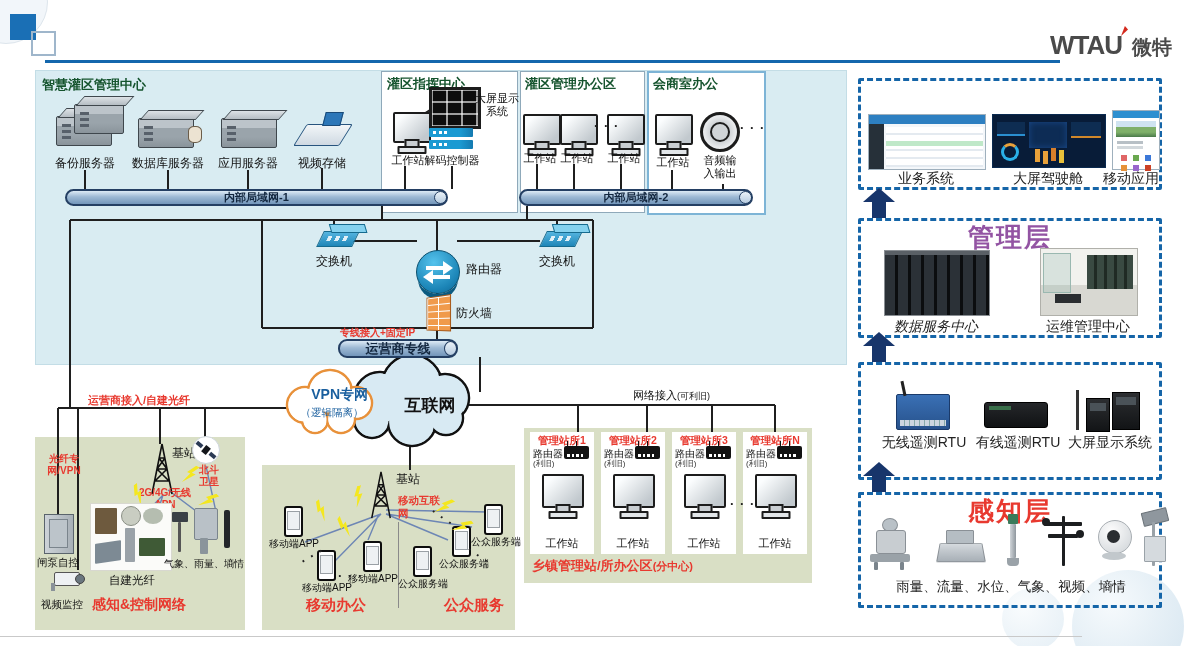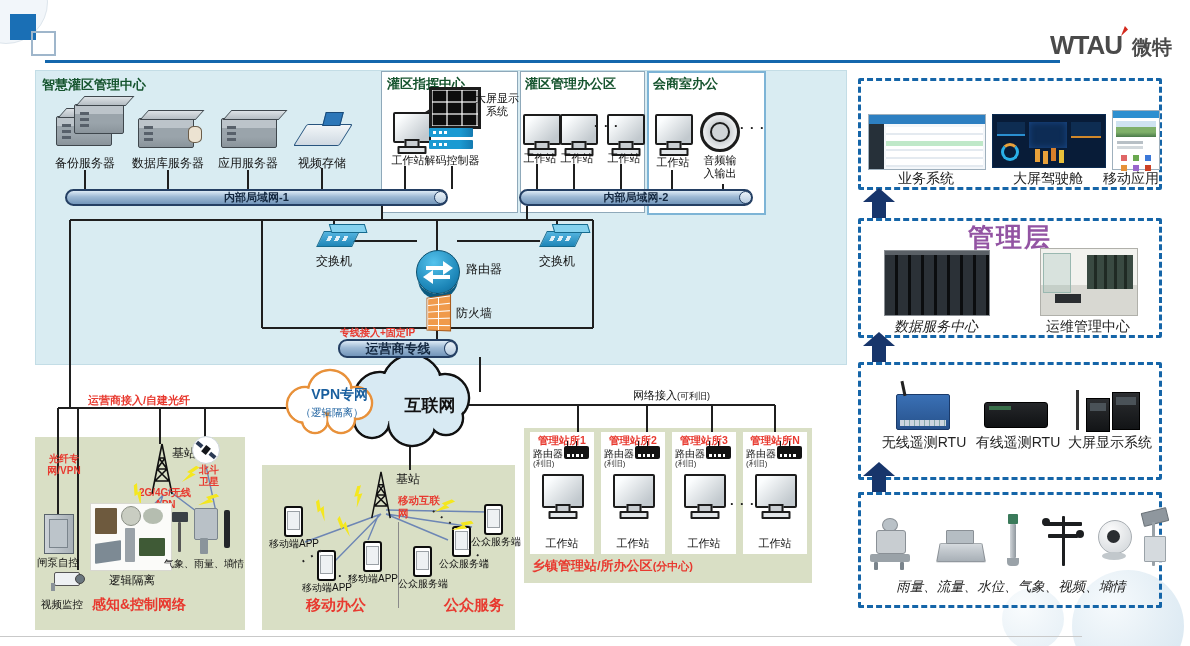--- a/index.html
+++ b/index.html
@@ -297,21 +297,21 @@
   <div class="cam" style="left:54px;top:572px;"></div>
   <div class="lbl" style="left:34px;top:598px;width:56px;font-size:10.5px;">视频监控</div>
   <div class="collage" style="left:90px;top:503px;width:80px;height:66px;">
     <div class="chip" style="left:4px;top:4px;width:22px;height:26px;background:#6e5a3e;"></div>
     <div class="chip" style="left:30px;top:2px;width:18px;height:18px;background:#c9cdc2;border-radius:50%;border:1px solid #8a8f85;"></div>
     <div class="chip" style="left:52px;top:4px;width:20px;height:16px;background:#b5bdb0;border-radius:50%;"></div>
     <div class="chip" style="left:34px;top:24px;width:10px;height:34px;background:#9aa2a8;"></div>
     <div class="chip" style="left:48px;top:34px;width:26px;height:18px;background:#3f5a36;"></div>
     <div class="chip" style="left:4px;top:38px;width:26px;height:20px;background:#7d8documento;background:#7d8a94;transform:skewY(-8deg);"></div>
   </div>
-  <div class="lbl" style="left:94px;top:574px;width:76px;font-size:11.5px;">逻辑隔离</div>
+  <div class="lbl" style="left:94px;top:574px;width:76px;font-size:11.5px;">自建光纤</div>
   <div class="gadget" style="left:170px;top:506px;width:68px;height:50px;">
     <div class="chip" style="left:2px;top:6px;width:16px;height:10px;background:#3a4046;"></div>
     <div class="chip" style="left:8px;top:16px;width:3px;height:30px;background:#555;"></div>
     <div class="chip" style="left:24px;top:2px;width:22px;height:30px;background:#b9c1c7;border:1px solid #7a848c;border-radius:2px;"></div>
     <div class="chip" style="left:30px;top:32px;width:8px;height:16px;background:#8a949b;"></div>
     <div class="chip" style="left:54px;top:4px;width:6px;height:38px;background:#23262a;border-radius:2px;"></div>
   </div>
   <div class="lbl" style="left:164px;top:558px;width:80px;font-size:10px;">气象、雨量、墒情</div>
   <div class="lbl red" style="left:92px;top:596px;font-size:14px;">感知&amp;控制网络</div>
 
@@ -387,20 +387,21 @@
   <div class="globe" style="left:1072px;top:570px;width:112px;height:112px;opacity:.8;"></div>
   <div class="globe" style="left:1002px;top:588px;width:62px;height:62px;opacity:.5;"></div>
   <div class="footer-line"></div>
 
   <div class="layerbox" style="top:78px;height:112px;"></div>
   <div class="layerbox" style="top:218px;height:120px;"></div>
   <div class="layerbox" style="top:362px;height:118px;"></div>
   <div class="layerbox" style="top:492px;height:116px;background:transparent;"></div>
 
   <div class="layertitle" style="left: 858px; width: 304px; top: 220px; color: rgb(147, 84, 163);">管理层</div>
+  <div class="layertitle" style="left: 858px; width: 304px; top: 494px; color: rgb(232, 57, 47);">感知层</div>
 
   <div class="uparr" style="top:188px;">
       <div class="head"></div>
       <div class="stem"></div>
     </div>
   <div class="uparr" style="top:332px;">
       <div class="head"></div>
       <div class="stem"></div>
     </div>
   <div class="uparr" style="top:462px;">
@@ -474,15 +475,15 @@
   <div class="gadget" style="left:1094px;top:518px;width:40px;height:48px;">
     <div class="chip" style="left:4px;top:2px;width:32px;height:32px;background:radial-gradient(circle at 38% 32%,#fdfdfd,#cdd2d6);border-radius:50%;border:1px solid #a8aeb3;"></div>
     <div class="chip" style="left:13px;top:12px;width:13px;height:13px;background:#2a2d30;border-radius:50%;"></div>
     <div class="chip" style="left:8px;top:34px;width:24px;height:8px;background:#c2c8cc;border-radius:50%;"></div>
   </div>
   <div class="gadget" style="left:1138px;top:510px;width:40px;height:60px;">
     <div class="chip" style="left:4px;top:0;width:24px;height:12px;background:#8f979e;transform:rotate(-14deg);border:1px solid #6a7278;"></div>
     <div class="chip" style="left:14px;top:12px;width:3px;height:44px;background:#9aa2a8;"></div>
     <div class="chip" style="left:6px;top:26px;width:20px;height:24px;background:#d5dade;border:1px solid #9aa2a8;"></div>
   </div>
-  <div class="itemlbl" style="left:868px;top:578px;width:286px;font-size:13.5px;font-style:italic;">雨量、流量、水位、气象、视频、墒情</div>
+  <div class="itemlbl" style="left:868px;top:578px;width:286px;font-size:13.5px;">雨量、流量、水位、气象、视频、墒情</div>
 
 </div>
 
 </body></html>

